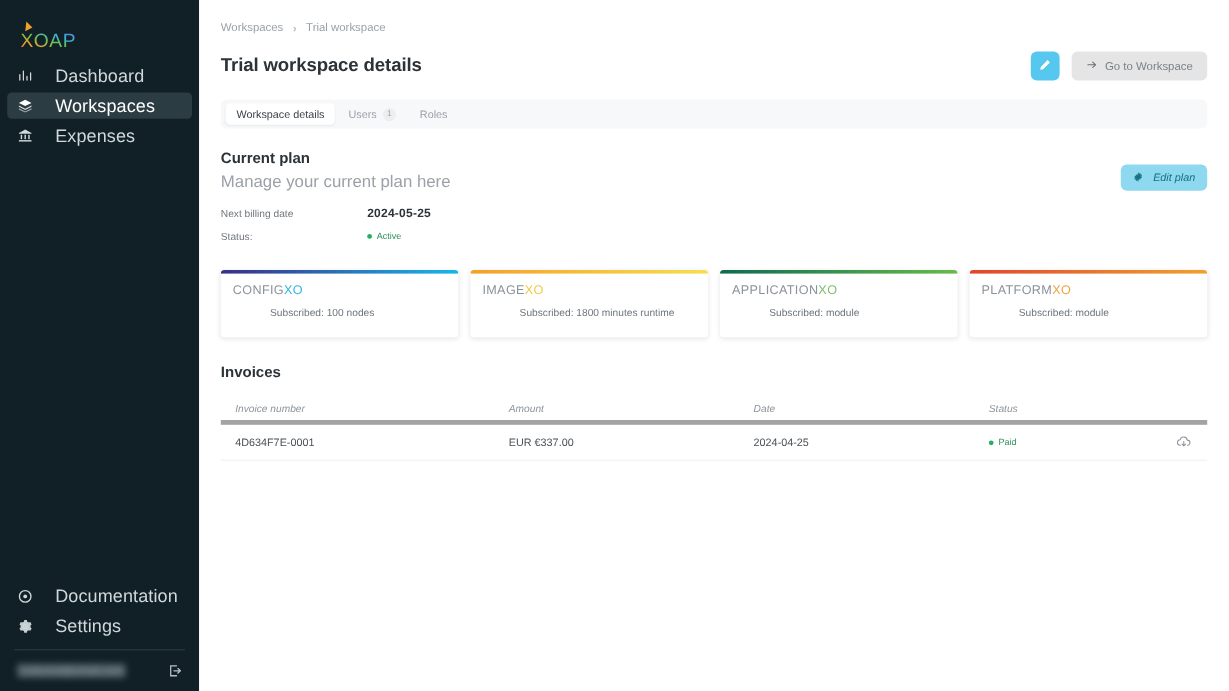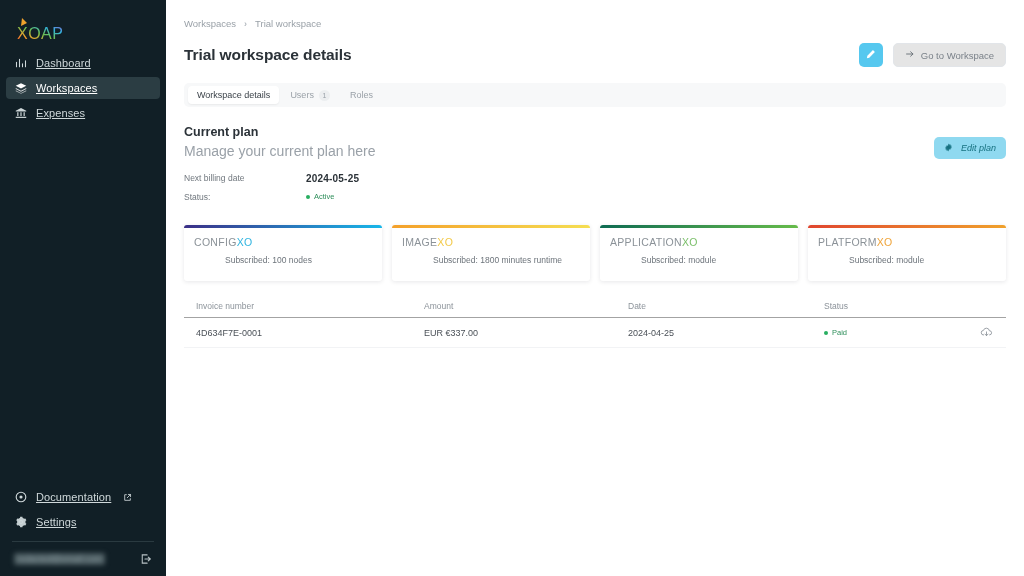--- a/index.html
+++ b/index.html
@@ -16,28 +16,27 @@
     width: 166px; height: 576px;
     background: #111f26;
     position: relative;
     flex: 0 0 166px;
     display: flex; flex-direction: column;
   }
   .logo-wrap { padding: 17px 0 0 12px; height: 46px; }
   .logo { display: block; }
   .nav { margin-top: 6px; padding: 0 6px; }
   .nav-item {
-    display: flex; align-items: center; gap: 9px;
+    display: flex; align-items: center; gap: 19px;
     height: 22px; margin: 0 0 3px 0;
     padding: 0 8px;
     border-radius: 4px;
-    color: #cfd8da; font-size: 11px;
+    color: #cfd8da; font-size: 15px;
     cursor: pointer;
     letter-spacing: .1px;
-    text-decoration: underline;
   }
   .nav-item.active { background: #2b3d43; color: #ffffff; }
   .nav-icon { width: 13px; height: 13px; display:flex; align-items:center; justify-content:center; flex:0 0 13px; }
   .nav-icon svg { display:block; }
 
   .sidebar-bottom { margin-top: auto; padding: 0 6px 8px 6px; }
   .divider { height: 1px; background: #2a3a40; margin: 8px 6px 6px 6px; }
   .user-row {
     display:flex; align-items:center; justify-content:space-between;
     padding: 2px 8px 0 8px; height: 20px;
@@ -150,21 +149,21 @@
     font-size: 10.5px; letter-spacing: .3px;
     font-family: "Liberation Sans", sans-serif;
     font-weight: 400; white-space: nowrap;
   }
   .card-name .lite { color:#8b9298; }
   .card-sub { font-size: 8.5px; color:#6d747b; margin-top: 7px; margin-left: 31px; }
 
   .invoices-title { font-size:12.5px; font-weight:700; color:#2b3238; padding: 22px 18px 0 18px; }
   .table { margin: 13px 18px 0 18px; }
   .thead, .trow { display:flex; align-items:center; }
-  .thead { height: 24px; border-bottom: 1px solid #a3a3a3; }
+  .thead { height: 24px; border-bottom: 4px solid #a3a3a3; font-style: italic; }
   .trow { height: 30px; border-bottom: 1px solid #f2f3f5; }
   .th { font-size: 8.5px; color:#8c939a; }
   .td { font-size: 9px; color:#4a5057; }
   .c1 { flex: 0 0 240px; padding-left: 12px; }
   .c2 { flex: 0 0 204px; }
   .c3 { flex: 0 0 196px; }
   .c4 { flex: 1 1 auto; }
   .c5 { flex: 0 0 40px; display:flex; justify-content:center; }
   .paid-pill { display:flex; align-items:center; gap:4px; font-size:7.5px; color:#2f8f5b; }
   .dl-icon { cursor:pointer; display:flex; align-items:center; justify-content:center; width:16px; height:16px; }
@@ -376,20 +375,21 @@
         <div class="card-bar" id="bar3" style="background: linear-gradient(90deg, rgb(224, 69, 46), rgb(240, 161, 44));"></div>
         <div class="card-body">
           <div class="card-name">
             <span class="lite">PLATFORM</span><span id="sfx3" style="color: rgb(239, 164, 58);">XO</span>
           </div>
           <div class="card-sub">Subscribed: module</div>
         </div>
       </div>
     </div>
 
+    <div class="invoices-title">Invoices</div>
 
     <div class="table">
       <div class="thead">
         <div class="th c1">Invoice number</div>
         <div class="th c2">Amount</div>
         <div class="th c3">Date</div>
         <div class="th c4">Status</div>
         <div class="th c5"></div>
       </div>
       <div class="trow">

